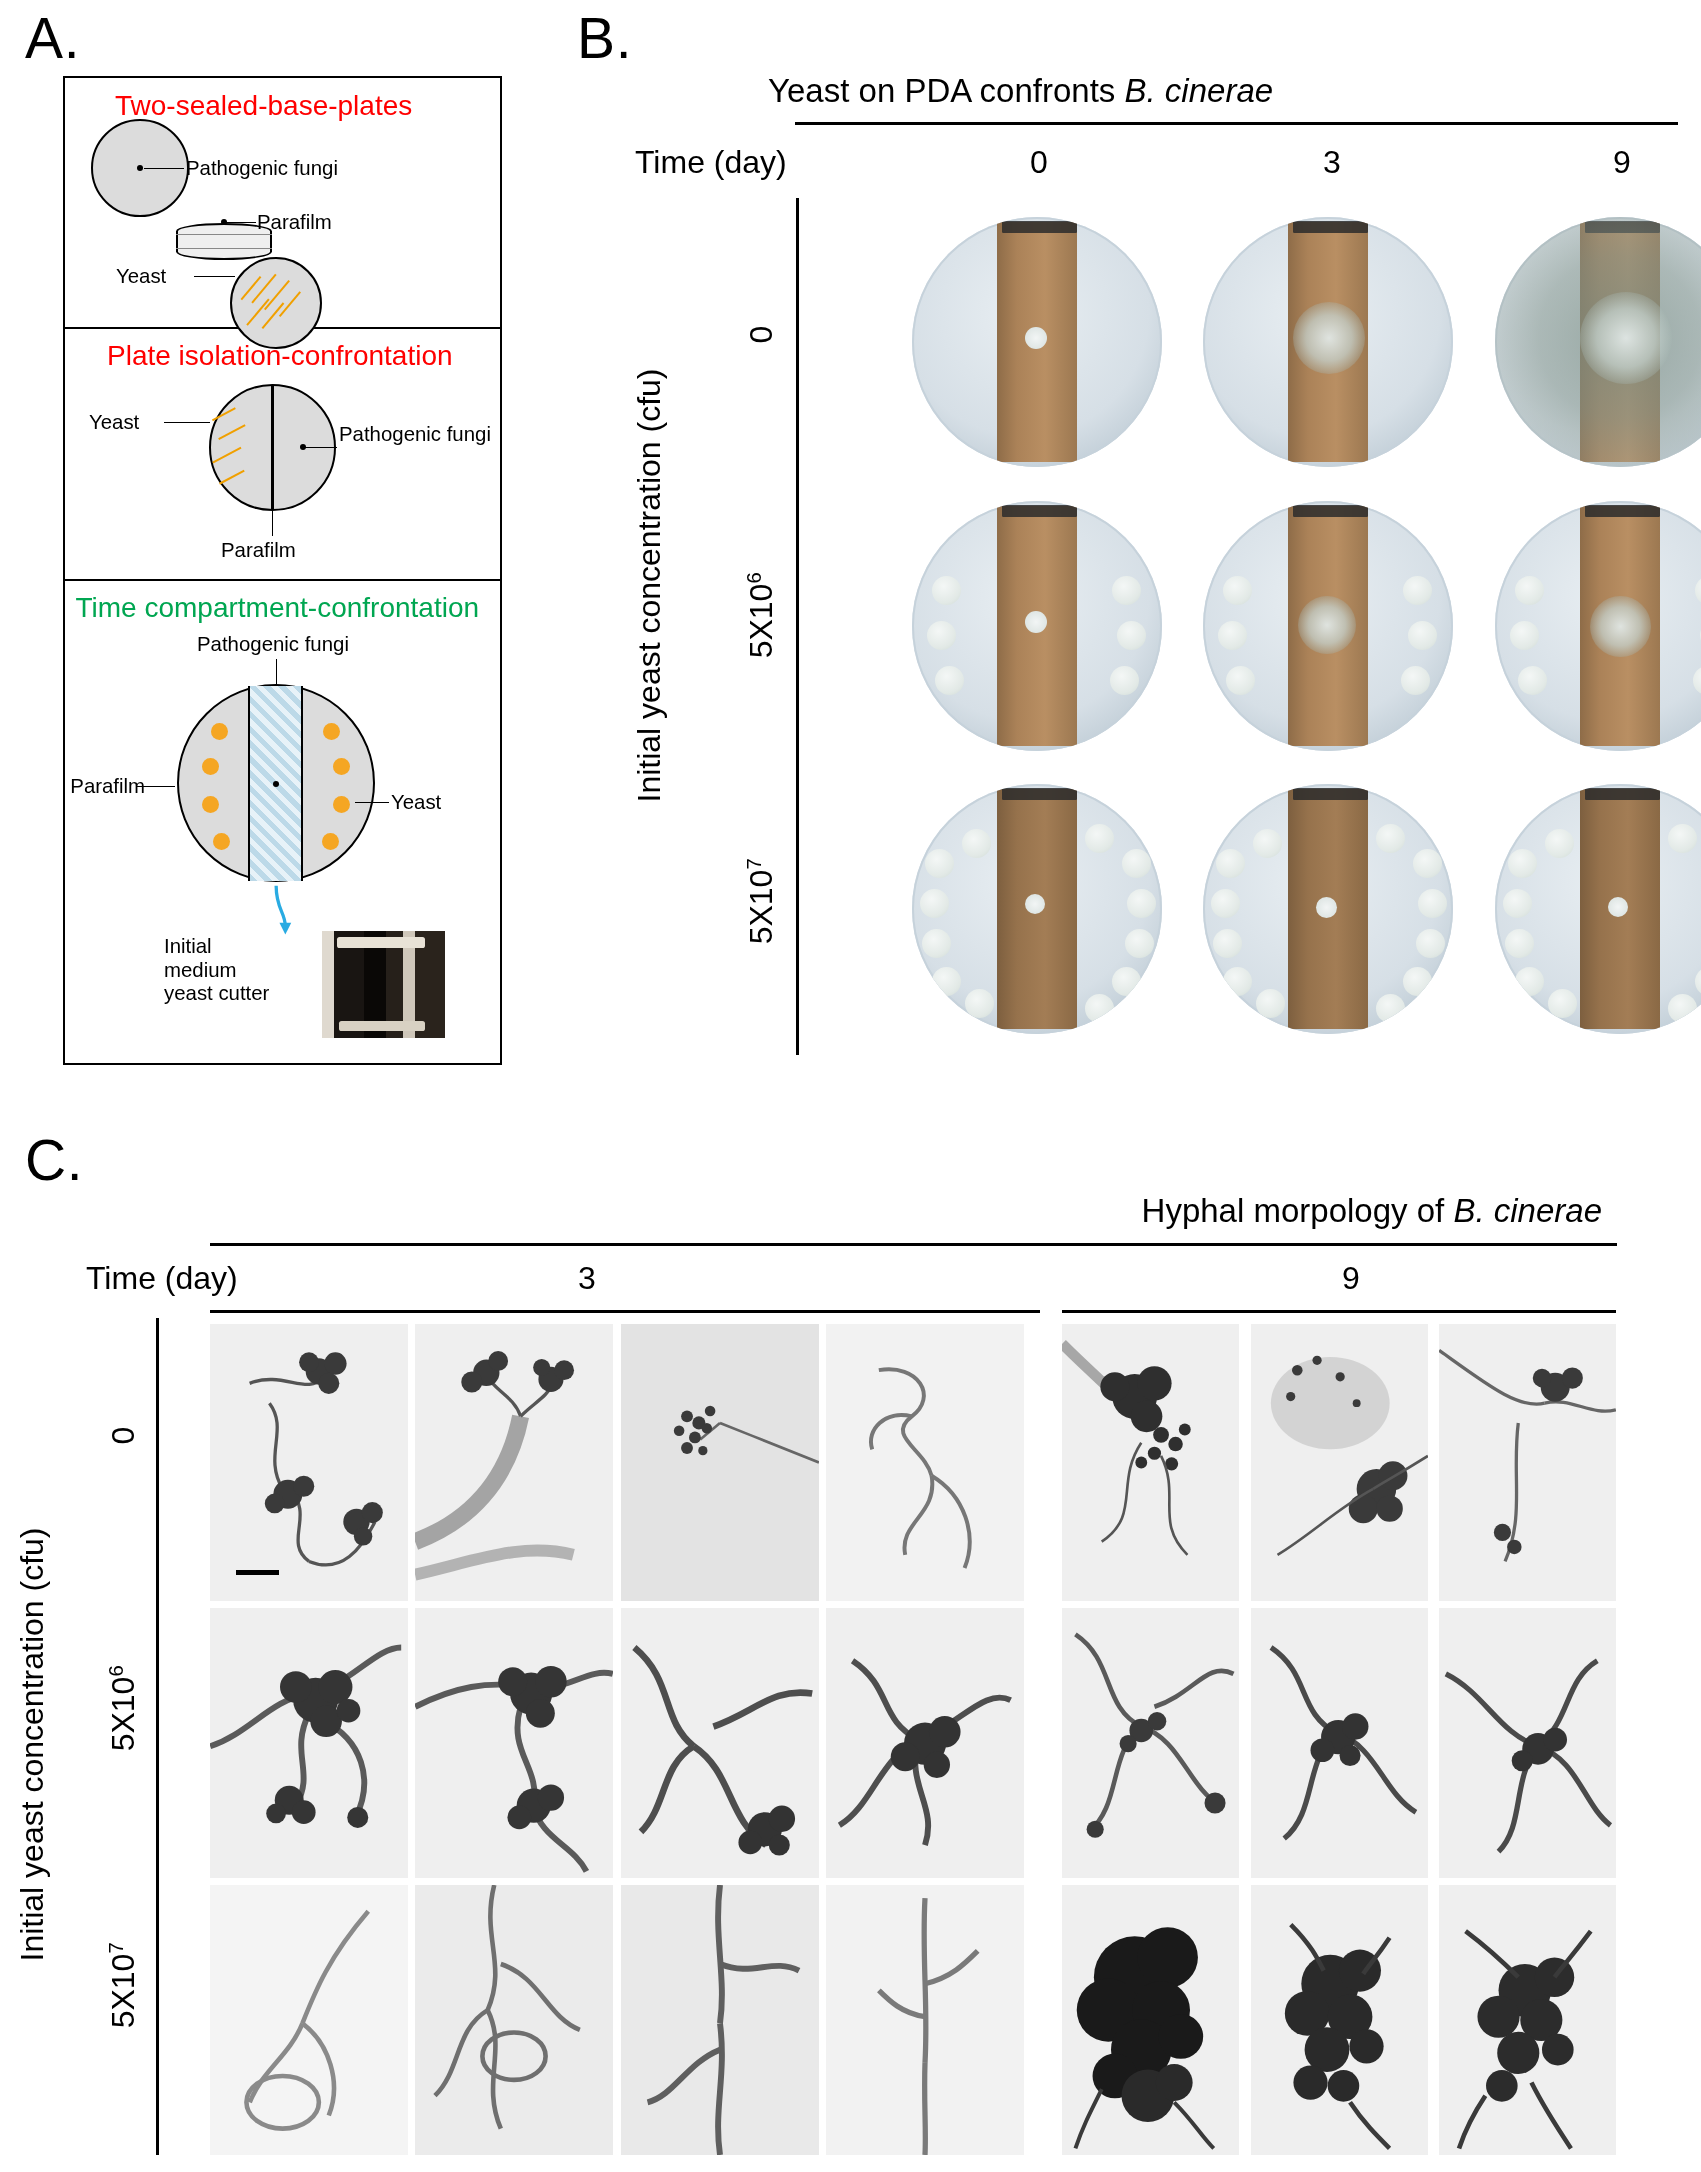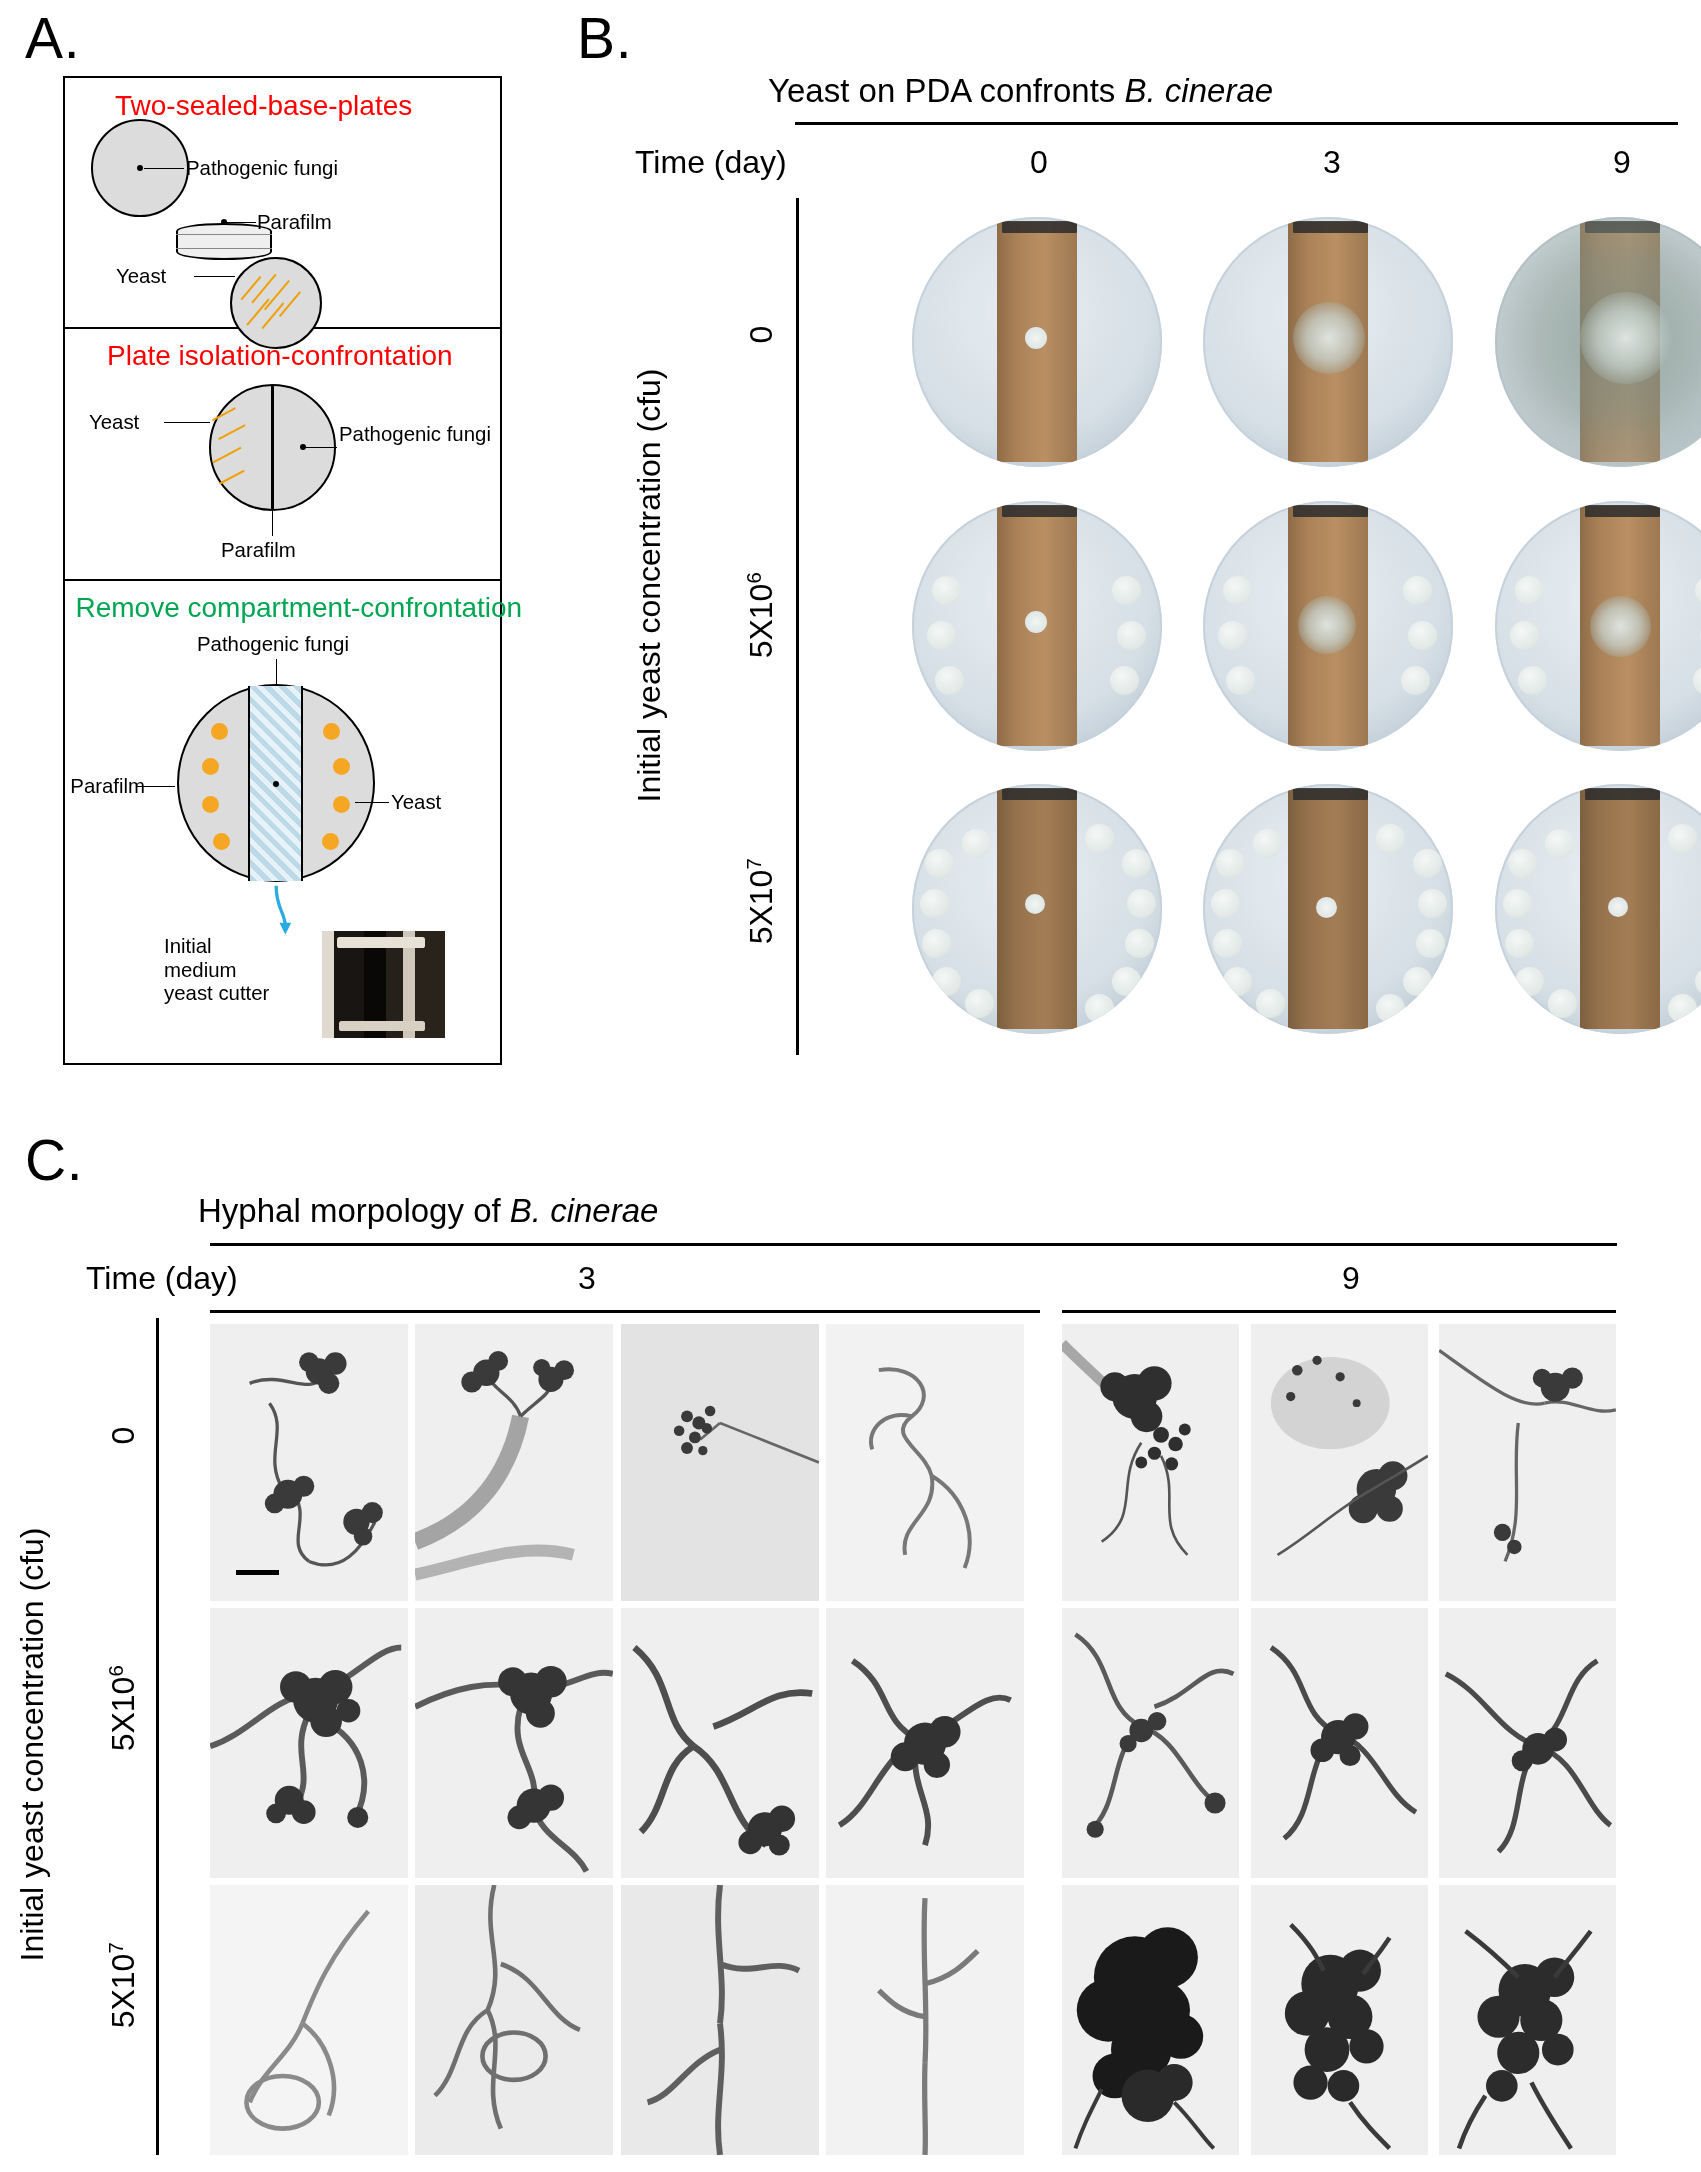--- a/index.html
+++ b/index.html
@@ -213,21 +213,21 @@
     top: 1120px;
     width: 1701px;
     height: 1052px;
   }
   #panel-c .panel-letter { left: 25px; top: 6.6px; }
   .c-title {
     position: absolute;
     left: 198px;
     top: 72px;
     width: 1404px;
-    text-align: left;
+    text-align: right;
     font-size: 33px;
   }
   .c-title i { font-style: italic; }
   .c-hline {
     position: absolute;
     left: 210px;
     top: 123px;
     width: 1407px;
     height: 2.6px;
     background: #000;
@@ -332,21 +332,21 @@
     <div class="hatch-orange" style="left:161px; top:361px; height:32px; transform:rotate(62deg);"></div>
     <div class="hatch-orange" style="left:166px; top:385px; height:28px; transform:rotate(62deg);"></div>
     <div class="dot" style="left:235px; top:366px;"></div>
     <div class="leader" style="left:99px; top:344px; width:46px;"></div>
     <div class="a-label" style="left:24px; top:332px;">Yeast</div>
     <div class="leader" style="left:240px; top:369px; width:32px;"></div>
     <div class="a-label" style="left:274px; top:344px;">Pathogenic fungi</div>
     <div class="leader-v" style="left:207px; top:432px; height:26px;"></div>
     <div class="a-label" style="left:156px; top:460px;">Parafilm</div>
 
-    <div class="a-sec-title" style="left:10.5px; top:514px; color:#00a651;">Remove compartment-confrontation</div>
+    <div class="a-sec-title" style="left:10.5px; top:514px; color:#00a651;">Time compartment-confrontation</div>
 
     <div class="a-label" style="left:132px; top:554px;">Pathogenic fungi</div>
     <div class="leader-v" style="left:211px; top:581px; height:29px;"></div>
 
     <div class="circle" style="left:112px; top:606px; width:198px; height:198px; background:#dcdcdc;"></div>
 
     <div style="position:absolute; left:183px; top:608px; width:55px; height:195px;
                 background:repeating-linear-gradient(45deg, #bcd9e8 0 5.3px, #e7f2f8 5.3px 10.5px);
                 border-left:2px solid #000; border-right:2px solid #000; box-sizing:border-box;"></div>
     <div class="dot" style="left:208px; top:703px;"></div>

